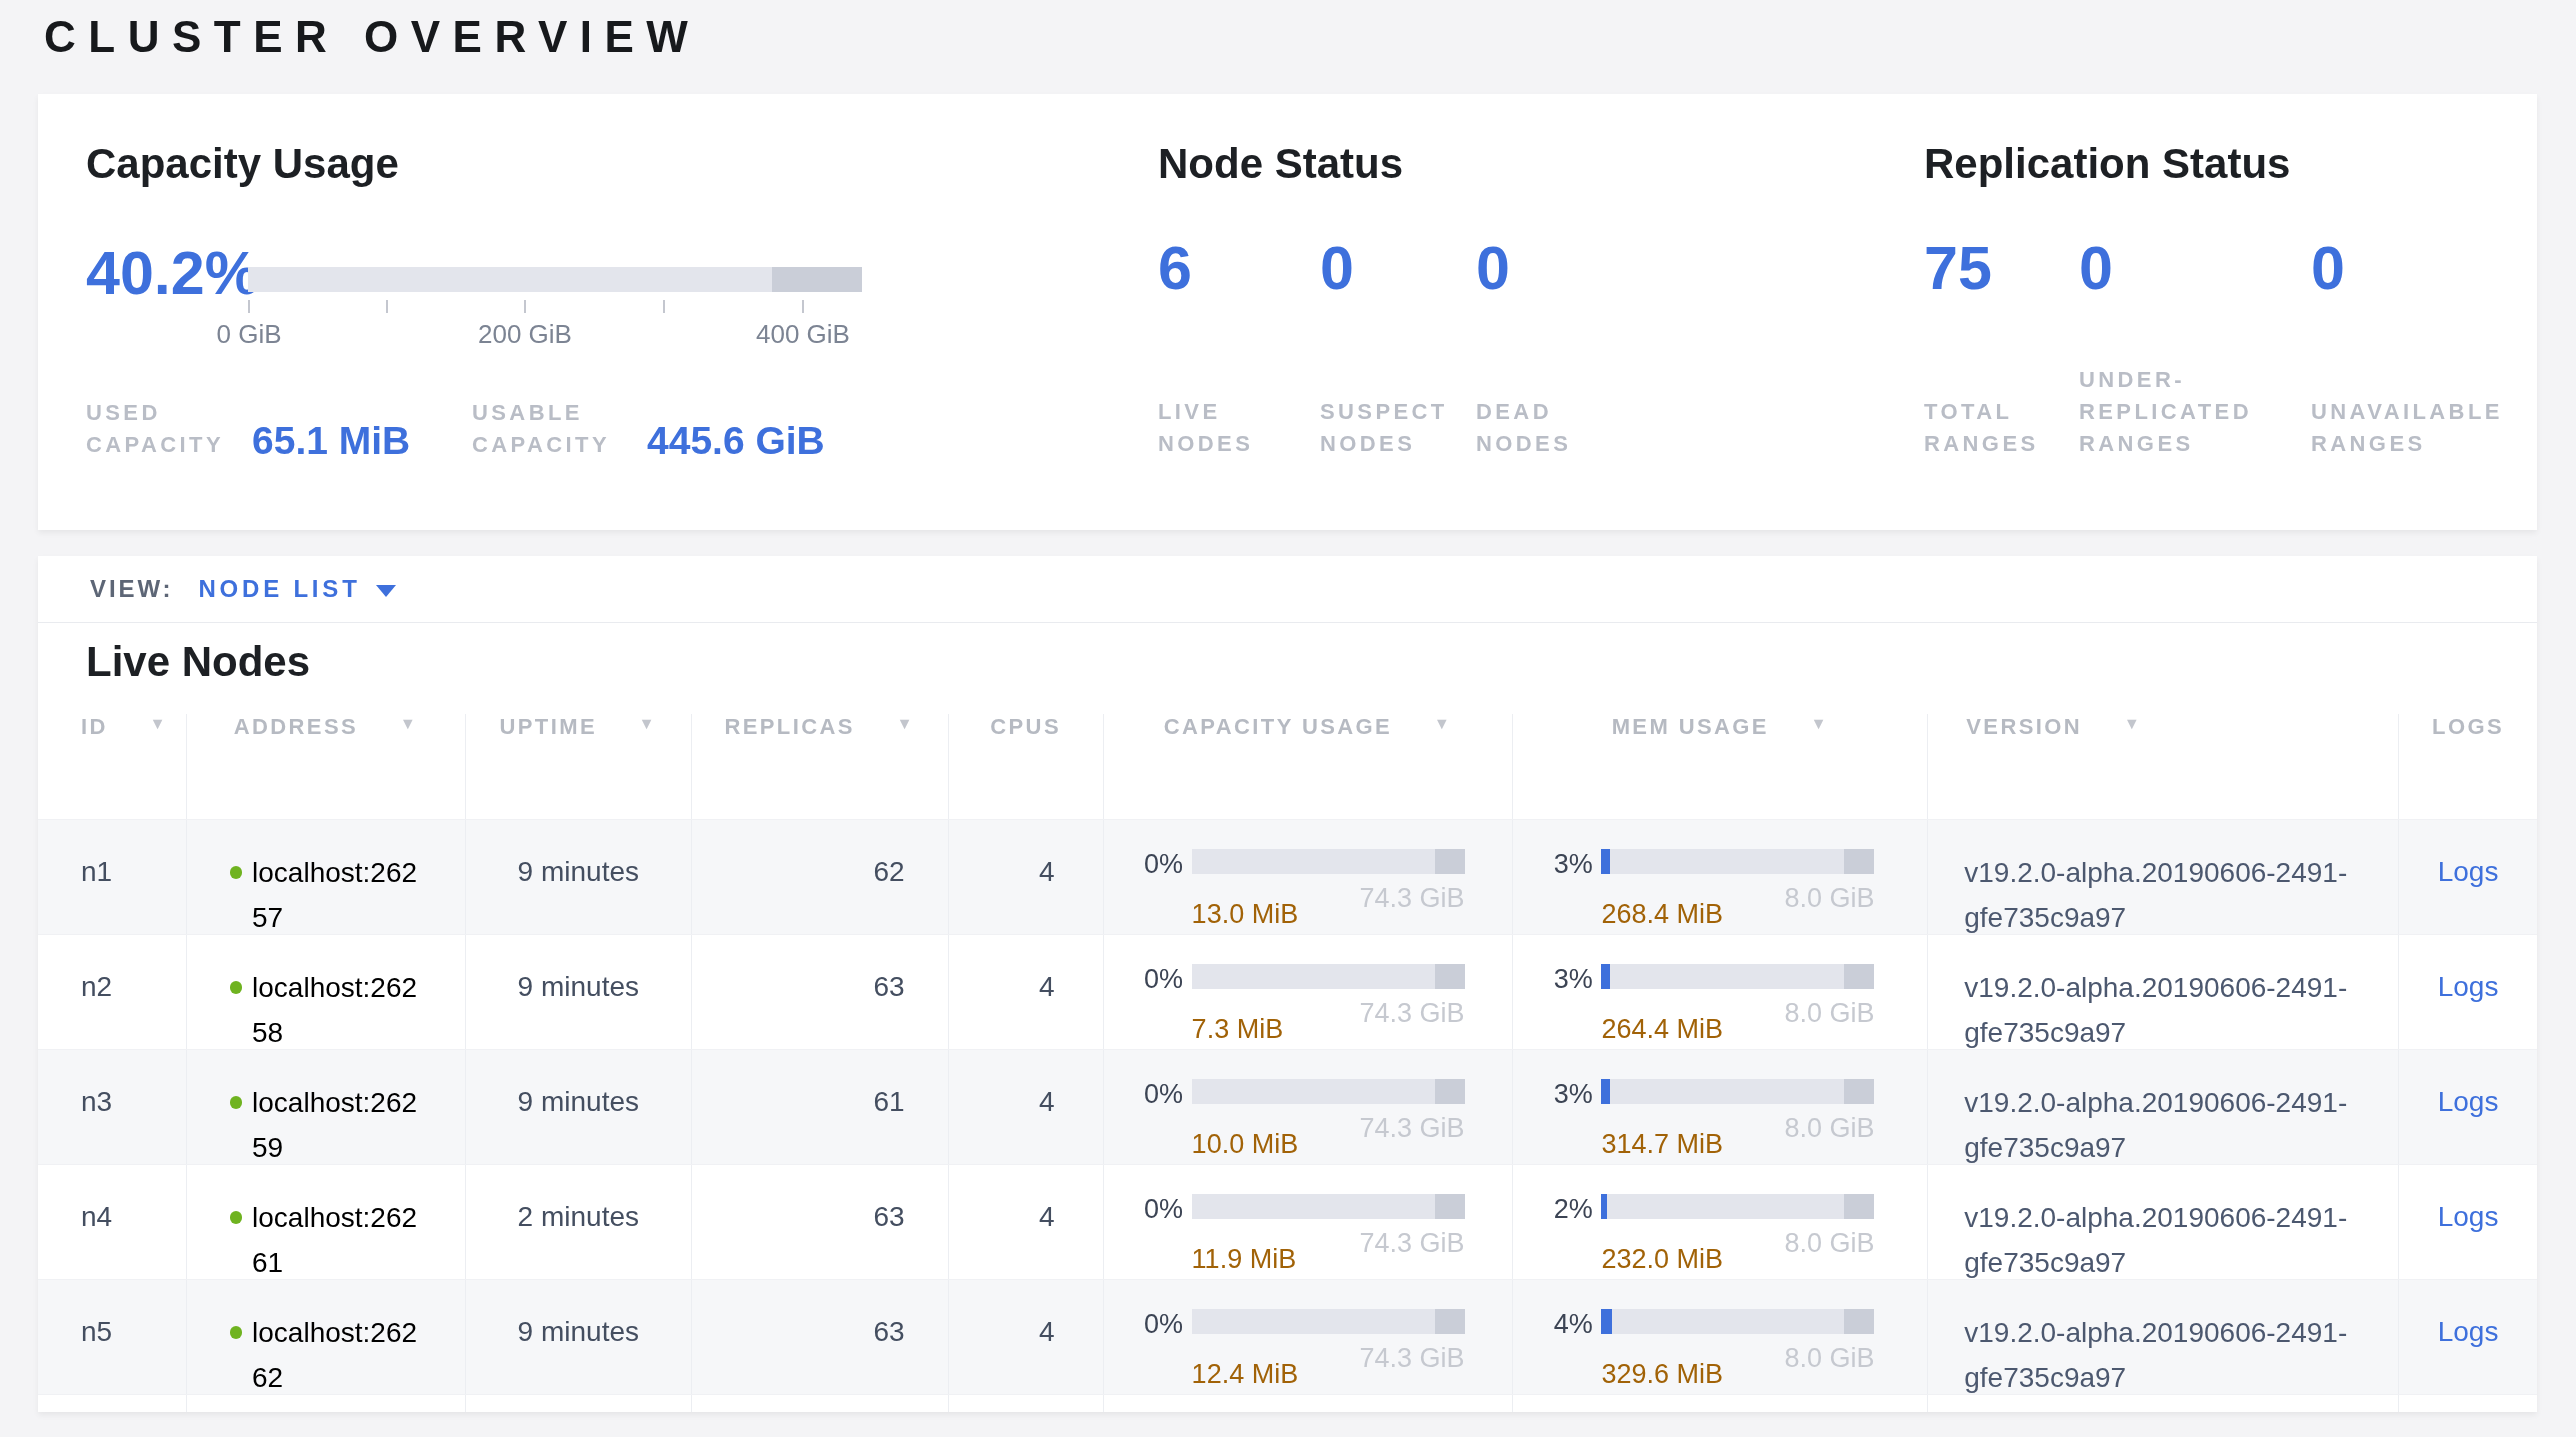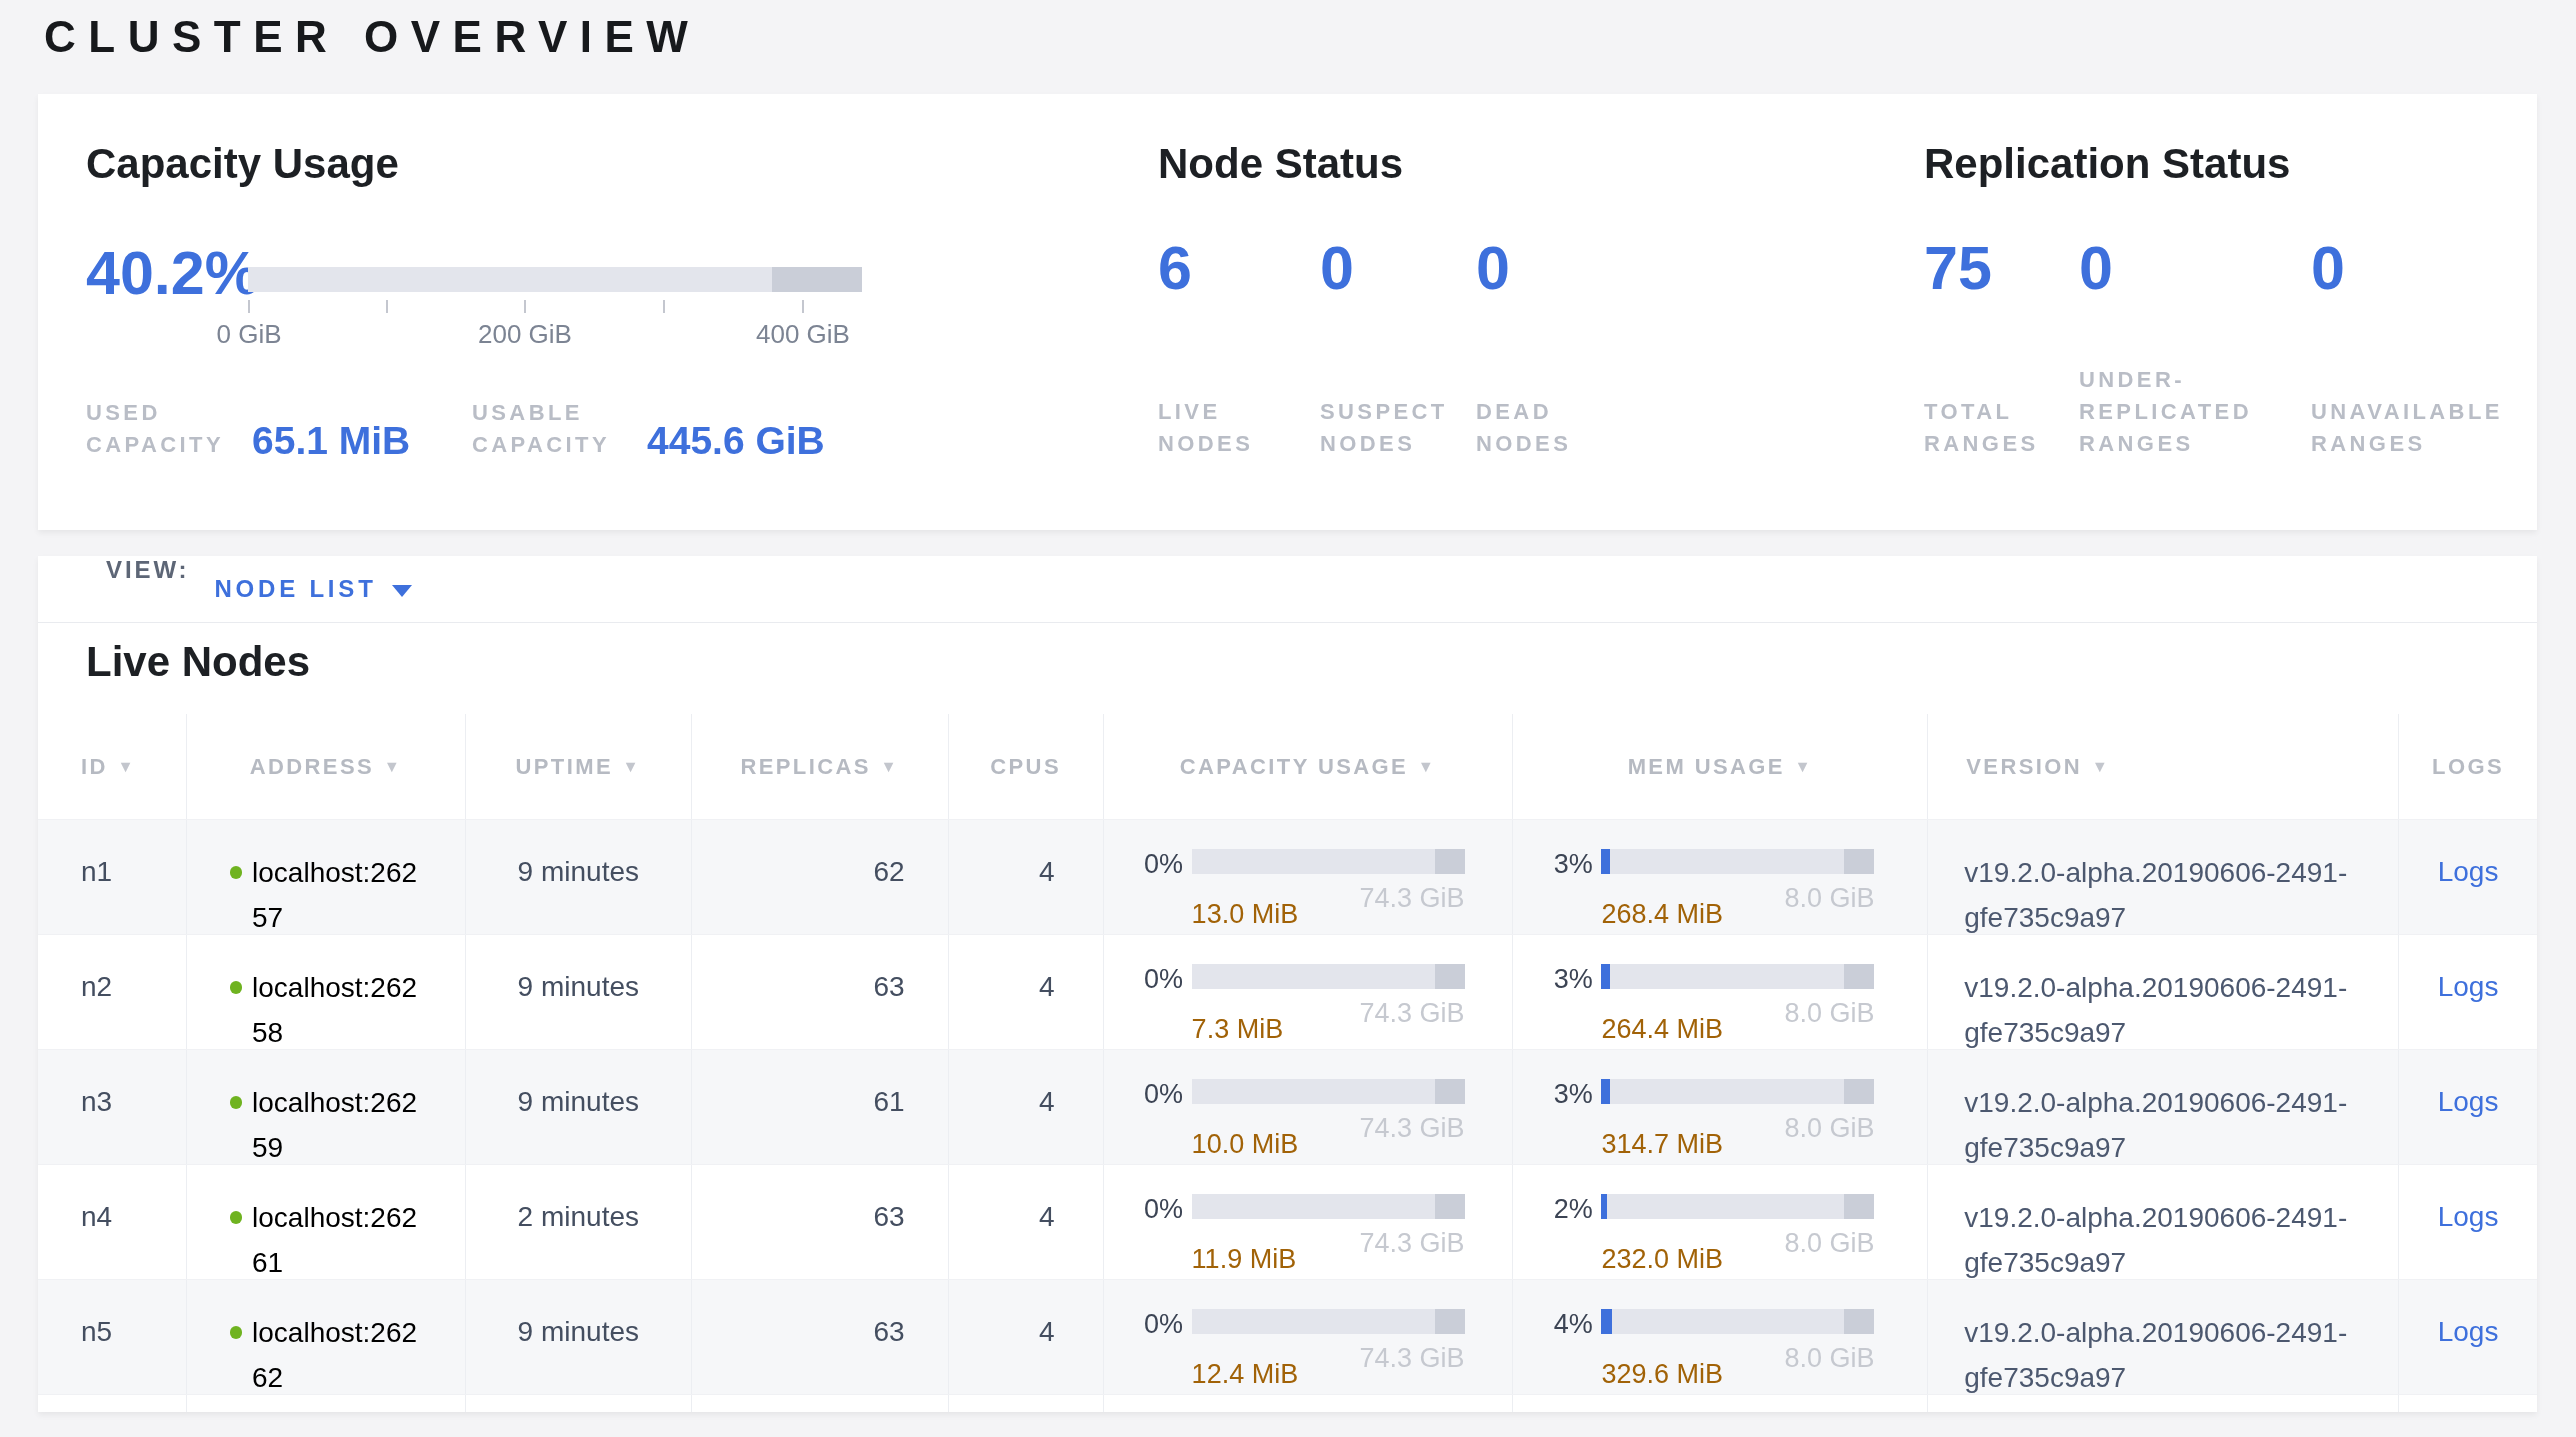--- a/index.html
+++ b/index.html
@@ -49,21 +49,21 @@
 
   .cap-stats { position:absolute; top:309px; height:58px; display:flex; align-items:flex-end; }
   .cap-stats.p0 { left:48px; } .cap-stats.p1 { left:434px; }
   .cap-stat-label { font-size:22px; font-weight:600; letter-spacing:3.4px; color:#b9bdc6; line-height:1.45; }
   .p0 .cap-stat-label{width:149px;} .p1 .cap-stat-label{width:158px;}
   .cap-stat-value { font-size:39px; font-weight:600; color:#3e70dc; margin-left:17px; margin-bottom:-1.9px; white-space:nowrap; }
 
   
   .viewbar {
     height:67px; border-bottom:1.9px solid #e9ebef;
-    display:flex; padding-left:68px;
+    display:flex; align-items:center; padding-left:52px;
   }
   .view-label { font-size:24px; font-weight:600; letter-spacing:2.9px; color:#5d6676; }
   .view-select { display:flex; align-items:center; margin-left:25px; cursor:pointer; }
   .view-value { font-size:24px; font-weight:600; letter-spacing:3.8px; color:#3e70dc; }
   .caret-down {
     width:0; height:0; margin-left:15.3px; margin-top:3.8px;
     border-left:10.5px solid transparent; border-right:10.5px solid transparent;
     border-top:12.5px solid #3e70dc;
   }
   .list-title { position:absolute; left:48px; top:82px; font-size:42px; font-weight:700; color:#1d2024; }
@@ -73,21 +73,21 @@
   .t-row { display:flex; width:100%; }
   .t-row.hdr { height:105px; }
   .t-row.data { height:115px; border-top:1.9px solid #f0f1f4; }
   .t-row.data.alt { background:#f6f7f9; }
   .t-row.stub { height:19px; border-top:1.9px solid #f0f1f4; background:#ffffff; }
   .cell { border-right:1.9px solid #eceef2; height:100%; }
   .cell:last-child { border-right:none; }
   .c-id{width:149px;} .c-addr{width:279px;} .c-up{width:226px;} .c-rep{width:257px;}
   .c-cpu{width:155px;} .c-capu{width:410px;} .c-mem{width:415px;} .c-ver{width:471px;} .c-log{width:138px;}
 
-  .hdr .cell { display:flex; align-items:center; font-size:22px; font-weight:600; letter-spacing:2.4px; color:#b6bac2; white-space:nowrap; }
+  .hdr .cell { display:flex; align-items:flex-start; font-size:22px; font-weight:600; letter-spacing:2.4px; color:#b6bac2; white-space:nowrap;gap:32px; }
   .hdr .c-id { padding-left:43px; }
   .hdr .c-addr, .hdr .c-up, .hdr .c-rep, .hdr .c-cpu, .hdr .c-capu, .hdr .c-mem, .hdr .c-log { justify-content:center; }
   .hdr .c-ver { padding-left:38px; }
   .sort-arrow { font-size:16.3px; color:#c3c6cd; margin-left:9.6px; }
 
   .data .cell { font-size:28px; color:#444e60; }
   .data .c-id { padding:36px 0 0 43px; }
   .data .c-addr { padding:31px 0 0 43px; display:flex; align-items:flex-start; }
   .dot { width:12.5px; height:12.5px; border-radius:50%; background:#6fb320; margin:15.3px 9.6px 0 0; flex:none; }
   .addr-link { color:#000000; width:174px; word-break:break-all; line-height:1.6; text-decoration:none; cursor:pointer; }

